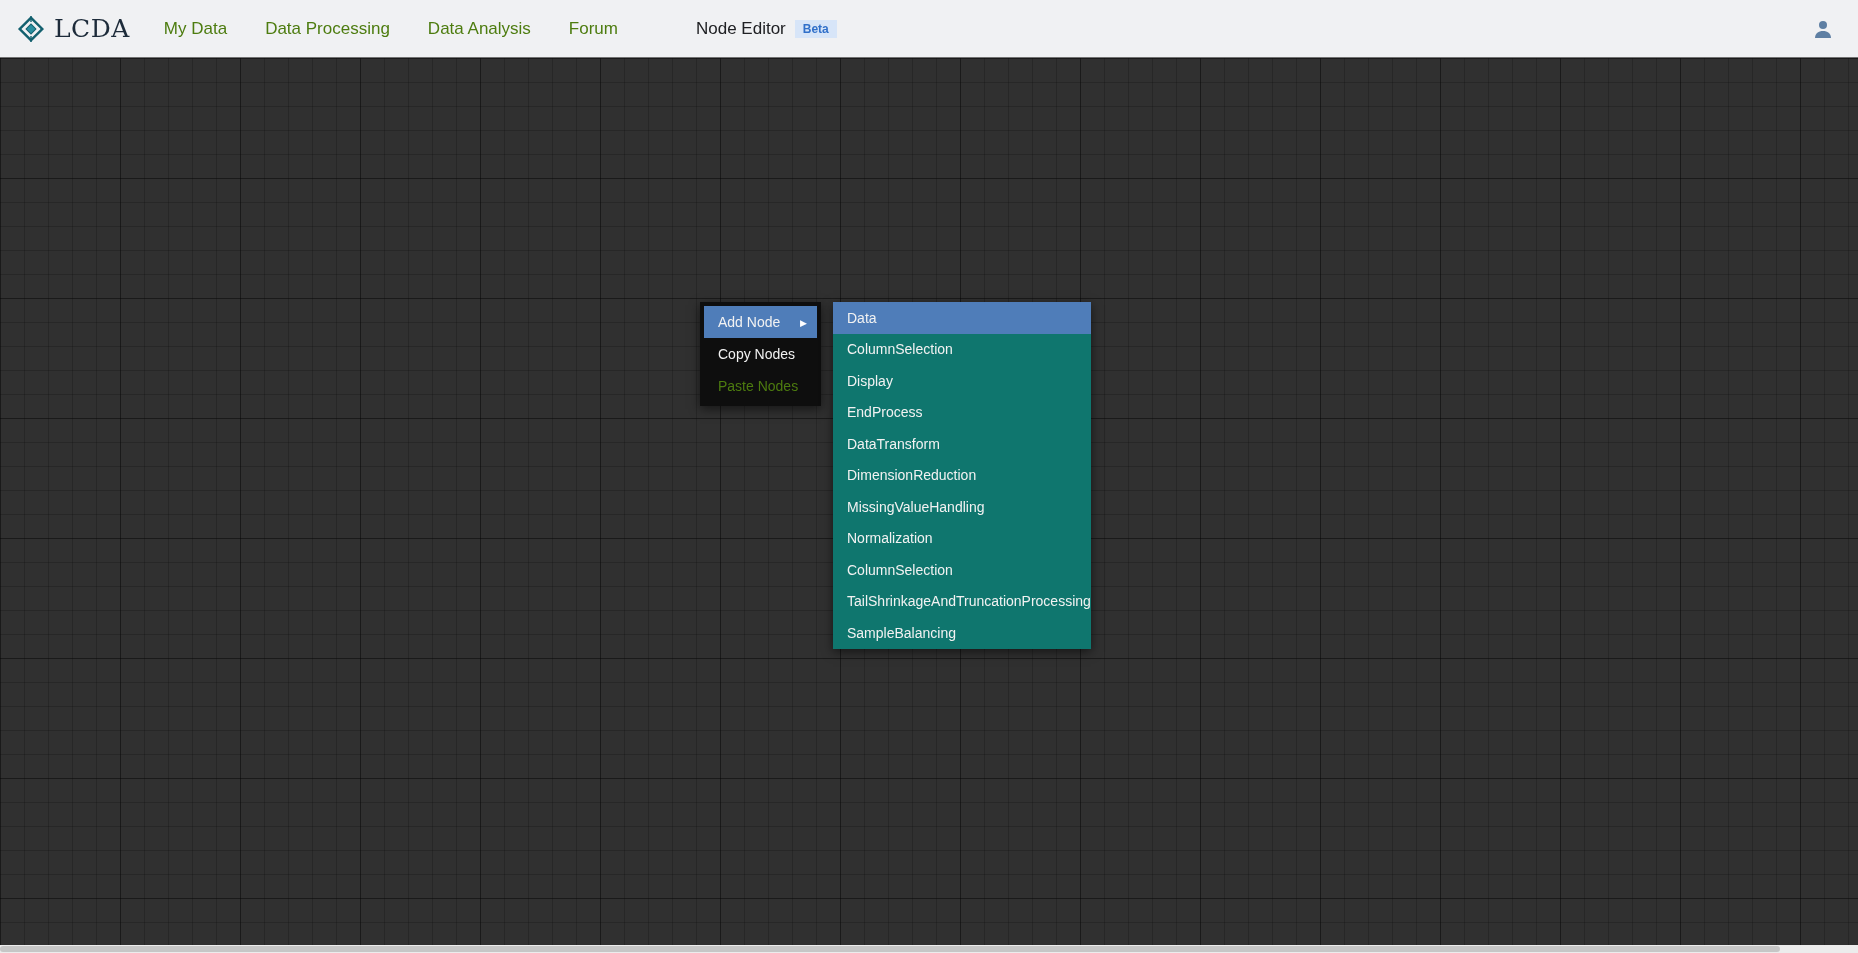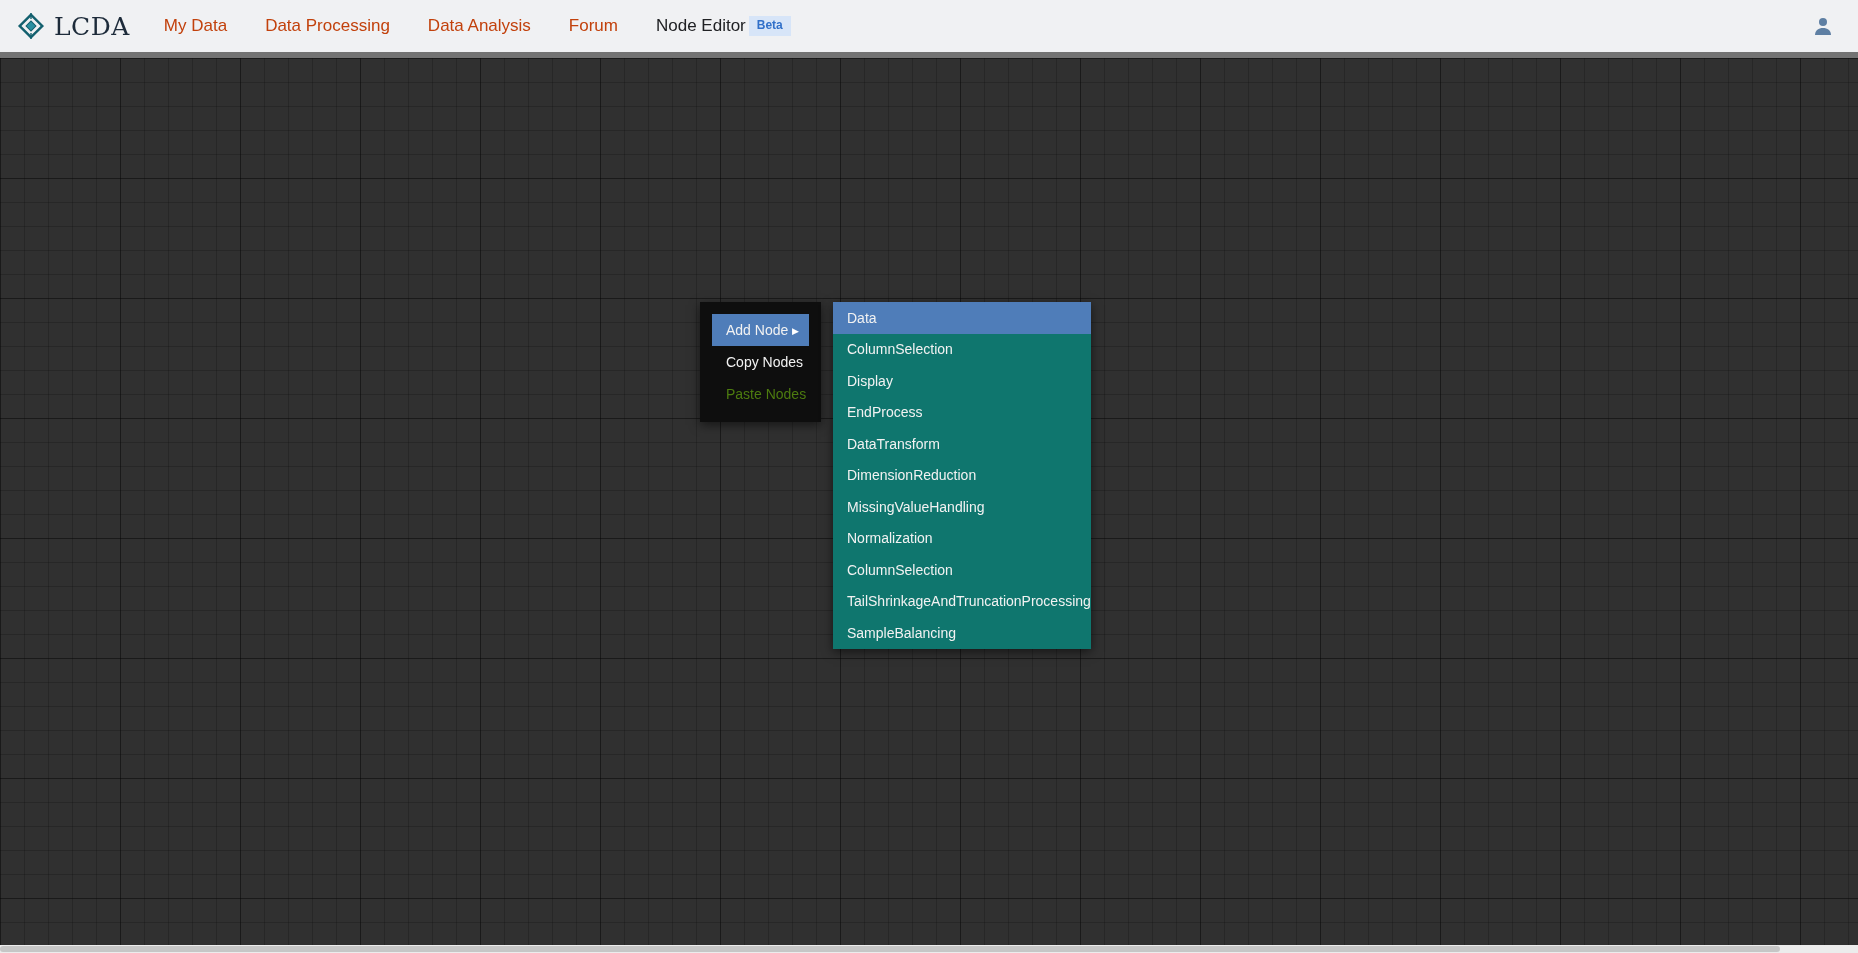--- a/index.html
+++ b/index.html
@@ -11,43 +11,43 @@
     background: #2f2f2f;
   }
 
   
   .header {
     position: absolute; top: 0; left: 0;
     width: 1858px; height: 58px;
     background: #f0f1f3;
     display: flex; align-items: center;
     padding: 0 22px 0 16px;
-    border-bottom: 6px solid #737373;
+    border-bottom: 1px solid #737373;
     z-index: 5;
   }
   .brand {
     display: flex; align-items: center; gap: 8px;
     cursor: pointer;
   }
   .brand-logo { width: 30px; height: 30px; display: block; }
   .brand-text {
     font-family: "DejaVu Serif", "Liberation Serif", serif;
     font-size: 25px; color: #1d2b3a; letter-spacing: 0.5px;
   }
   .nav {
     display: flex; align-items: center;
     margin-left: 34px; gap: 38px;
   }
   .nav-item {
-    font-size: 17px; color: #c2410c; cursor: pointer;
+    font-size: 17px; color: #4d7c0f; cursor: pointer;
     white-space: nowrap;
   }
   .nav-item.active {
     color: #202124;
-    display: flex; gap: 3px;
+    display: flex; align-items: center; gap: 9px; margin-left: 40px;
   }
   .beta-badge {
     background: #d7e5f8; color: #3170c9;
     font-size: 12px; font-weight: bold;
     padding: 3px 8px; border-radius: 0;
     line-height: 1;
   }
   .user-icon-wrap {
     margin-left: auto;
     width: 26px; height: 26px;
@@ -68,21 +68,21 @@
     background-size: 120px 120px, 120px 120px, 24px 24px, 24px 24px;
   }
 
   
   .ctx-menu {
     position: absolute; top: 302px; left: 700px;
     width: 121px;
     background: #0e0e0e;
     box-shadow: 0 3px 10px rgba(0,0,0,0.55);
     z-index: 10;
-    padding: 12px;
+    padding: 4px;
   }
   .ctx-item {
     height: 32px;
     display: flex; align-items: center;
     padding: 0 10px 0 14px;
     font-size: 14px; color: #f2f2f2;
     cursor: pointer;
     white-space: nowrap;
   }
   .ctx-item.highlighted { background: #4f7db9; }

